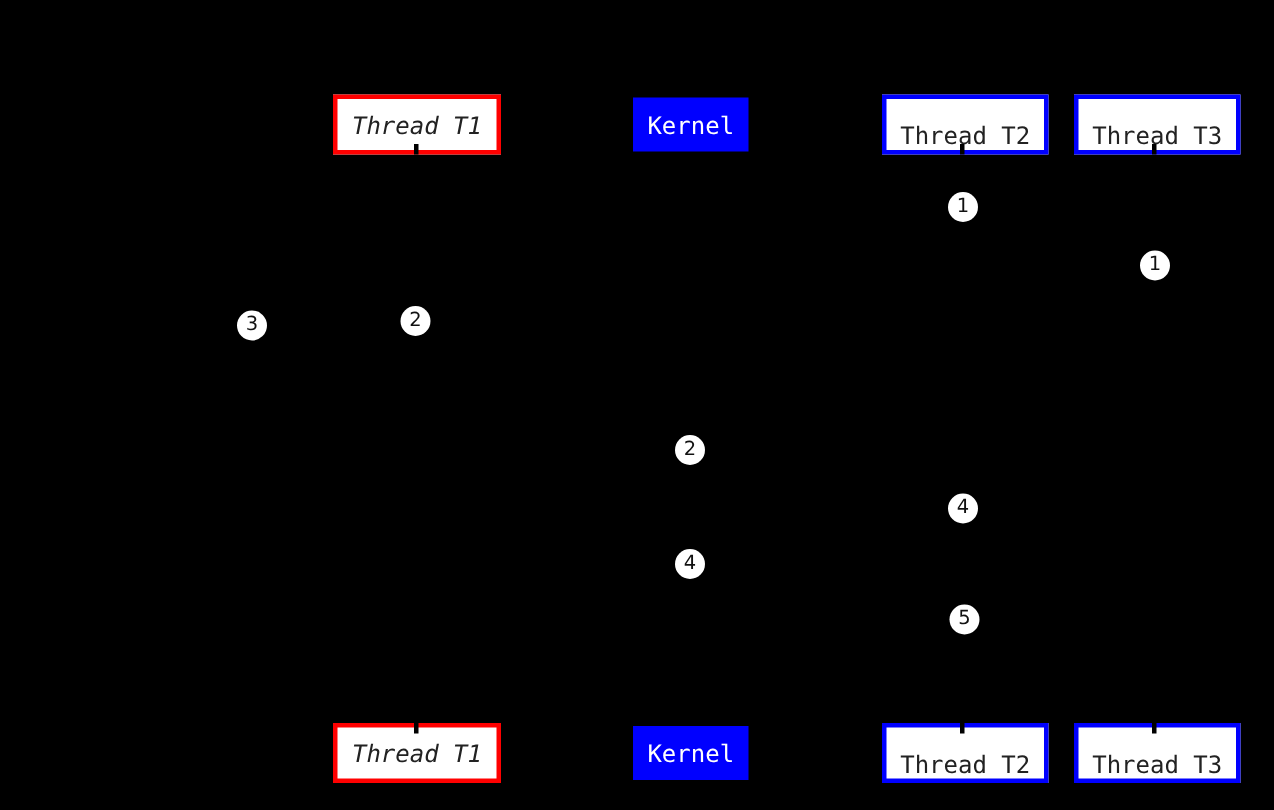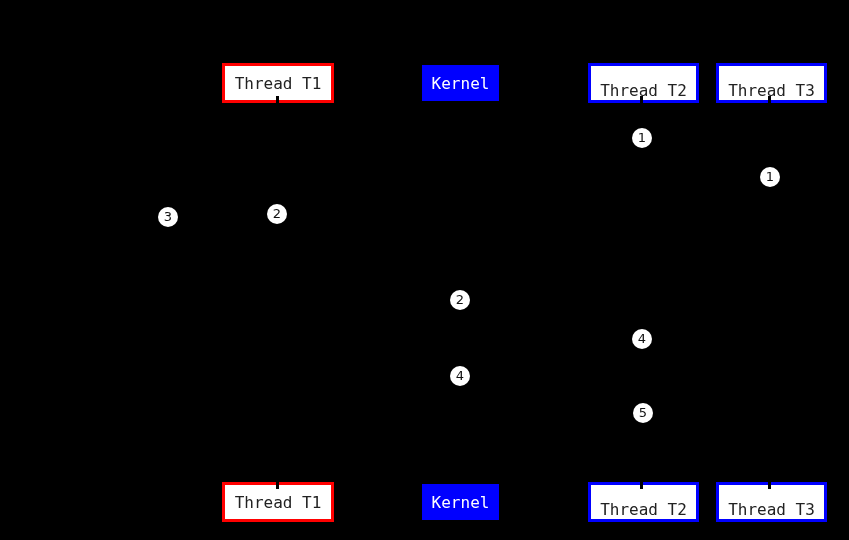--- a/index.html
+++ b/index.html
@@ -26,21 +26,21 @@
     position: absolute;
     box-sizing: border-box;
     background: #ffffff;
     display: flex;
     align-items: center;
     justify-content: center;
     font-size: 16px;
     color: #222222;
     white-space: nowrap;
   }
-  .pbox.red-outline  { border: 3px solid #ff0000; }
+  .pbox.red-outline  { border: 3px solid #ff0000; font-style: italic; }
   .pbox.blue-outline { border: 3px solid #0000ff; align-items: flex-end; }
   .pbox.blue-solid   { background: #0000ff; color: #ffffff; border: none; align-items: center; }
   .tick {
     position: absolute;
     width: 3px;
     height: 7px;
     background: #000000;
   }
   .step {
     position: absolute;

